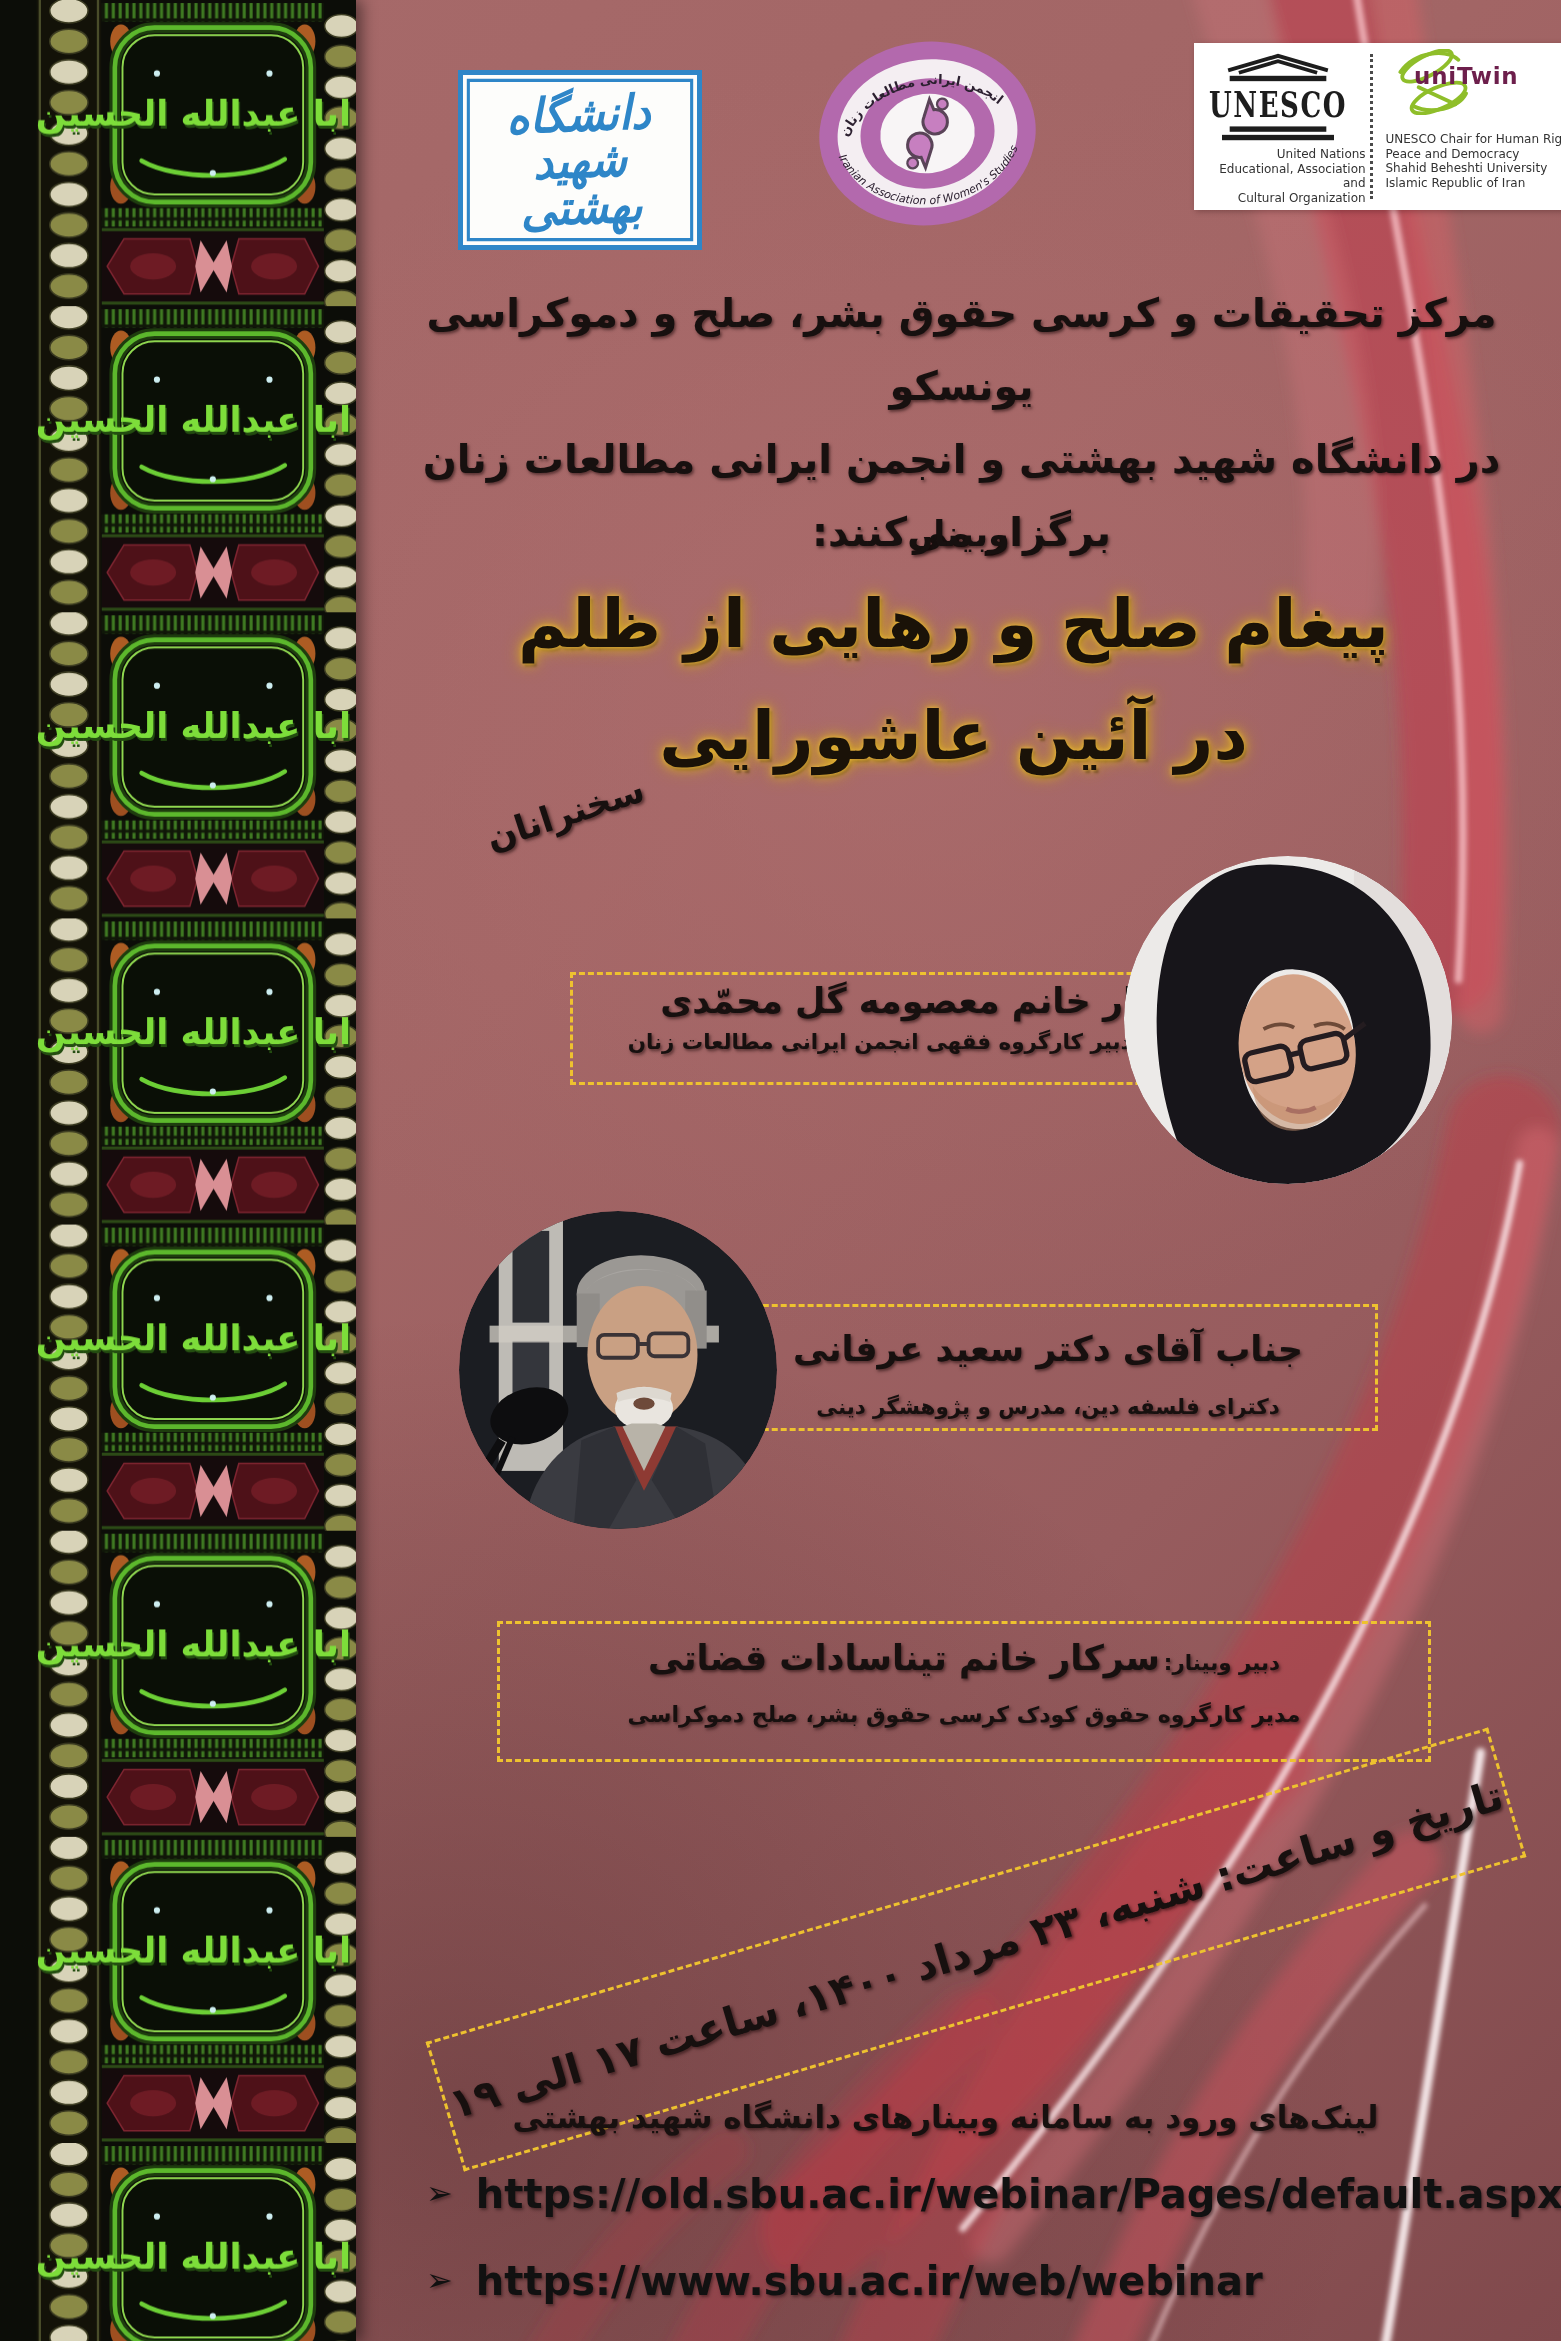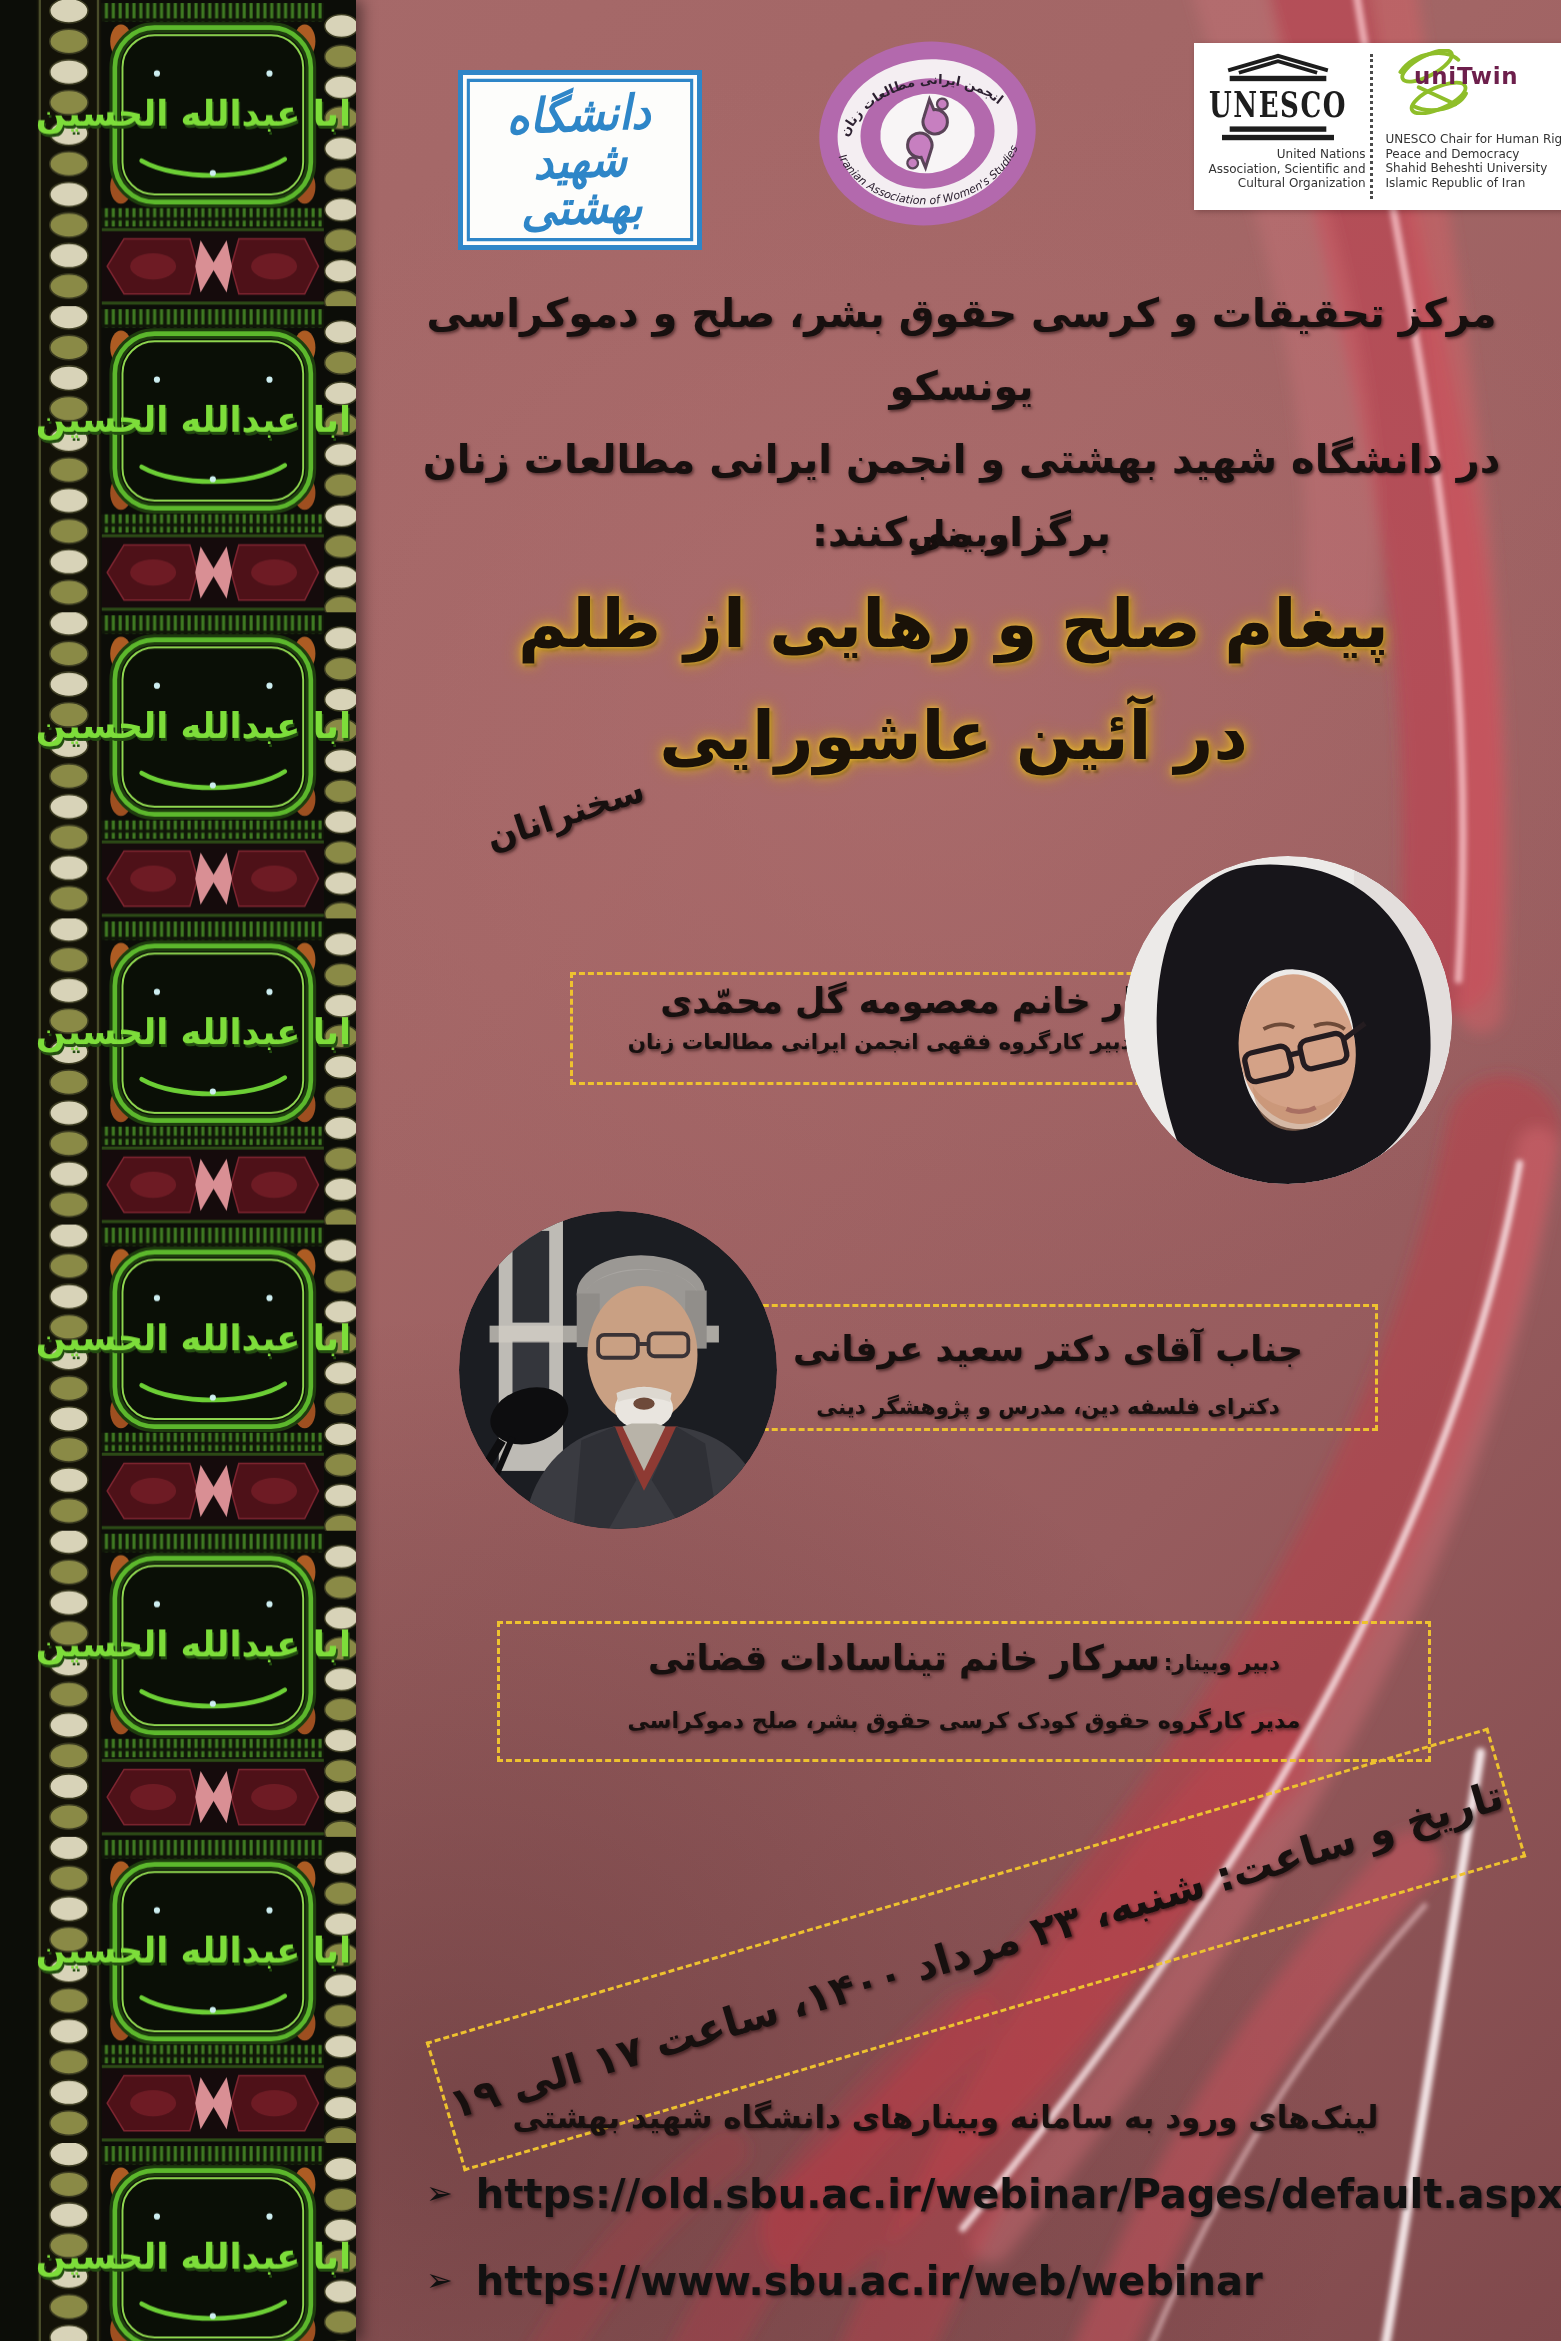--- a/index.html
+++ b/index.html
@@ -207,21 +207,21 @@
           <path d="M38,24 L103,5 L168,24"></path>
           <path d="M52,27 L103,12 L154,27"></path>
         </g>
         <rect x="40" y="31" width="126" height="7" fill="#1d1d1d"></rect>
         <text x="103" y="78" text-anchor="middle" font-family="DejaVu Serif,serif" font-weight="bold" font-size="34" letter-spacing="2" fill="#1d1d1d" transform="scale(1,1.35)" transform-origin="103 60">UNESCO</text>
         <rect x="40" y="97" width="126" height="7" fill="#1d1d1d"></rect>
         <rect x="30" y="108" width="146" height="7" fill="#1d1d1d"></rect>
       </svg>
       <div class="ucap ucap-l">
         <div>United Nations</div>
-        <div>Association, Scientific and</div>
+        <div>Educational, Association and</div>
         <div>Cultural Organization</div>
       </div>
     </div>
     <div class="udiv"></div>
     <div class="ucol-r">
       <svg width="153" height="66" viewBox="0 0 200 86">
         <g stroke="#8fbe2a" stroke-width="5" fill="none" stroke-linecap="round">
           <ellipse cx="55" cy="22" rx="36" ry="13" transform="rotate(-28 55 22)"></ellipse>
           <path d="M20,30 C40,2 80,0 96,14"></path>
           <ellipse cx="70" cy="64" rx="38" ry="14" transform="rotate(-24 70 64)"></ellipse>
@@ -320,21 +320,21 @@
   <div class="abs dashbox sp2-box rtl center">
     <div class="name blackshadow" style="margin-top:22px;">جناب آقای دکتر سعید عرفانی</div>
     <div class="role blackshadow" style="margin-top:25px;">دکترای فلسفه دین، مدرس و پژوهشگر دینی</div>
   </div>
 
   <div class="abs dashbox mod-box rtl center">
     <div style="margin-top:13.8px;">
       <span class="mod-label blackshadow">دبیر وبینار:</span>
       <span class="name blackshadow">سرکار خانم تیناسادات قضاتی</span>
     </div>
-    <div class="role blackshadow" style="margin-top:30px;font-size:22px;">مدیر کارگروه حقوق کودک کرسی حقوق بشر، صلح  دموکراسی</div>
+    <div class="role blackshadow" style="margin-top:24px;font-size:22px;">مدیر کارگروه حقوق کودک کرسی حقوق بشر، صلح  دموکراسی</div>
   </div>
 
   <div class="abs date-wrap">
     <div class="date-inner rtl blackshadow">تاریخ و ساعت: شنبه، ۲۳ مرداد ۱۴۰۰، ساعت ۱۷ الی ۱۹</div>
   </div>
 
   <div class="abs links-head rtl center blackshadow">لینک‌های ورود به سامانه وبینارهای دانشگاه شهید بهشتی</div>
   <div class="abs urlrow url1">
     <span class="bullet">➢</span>
     <span>https://old.sbu.ac.ir/webinar/Pages/default.aspx</span>

